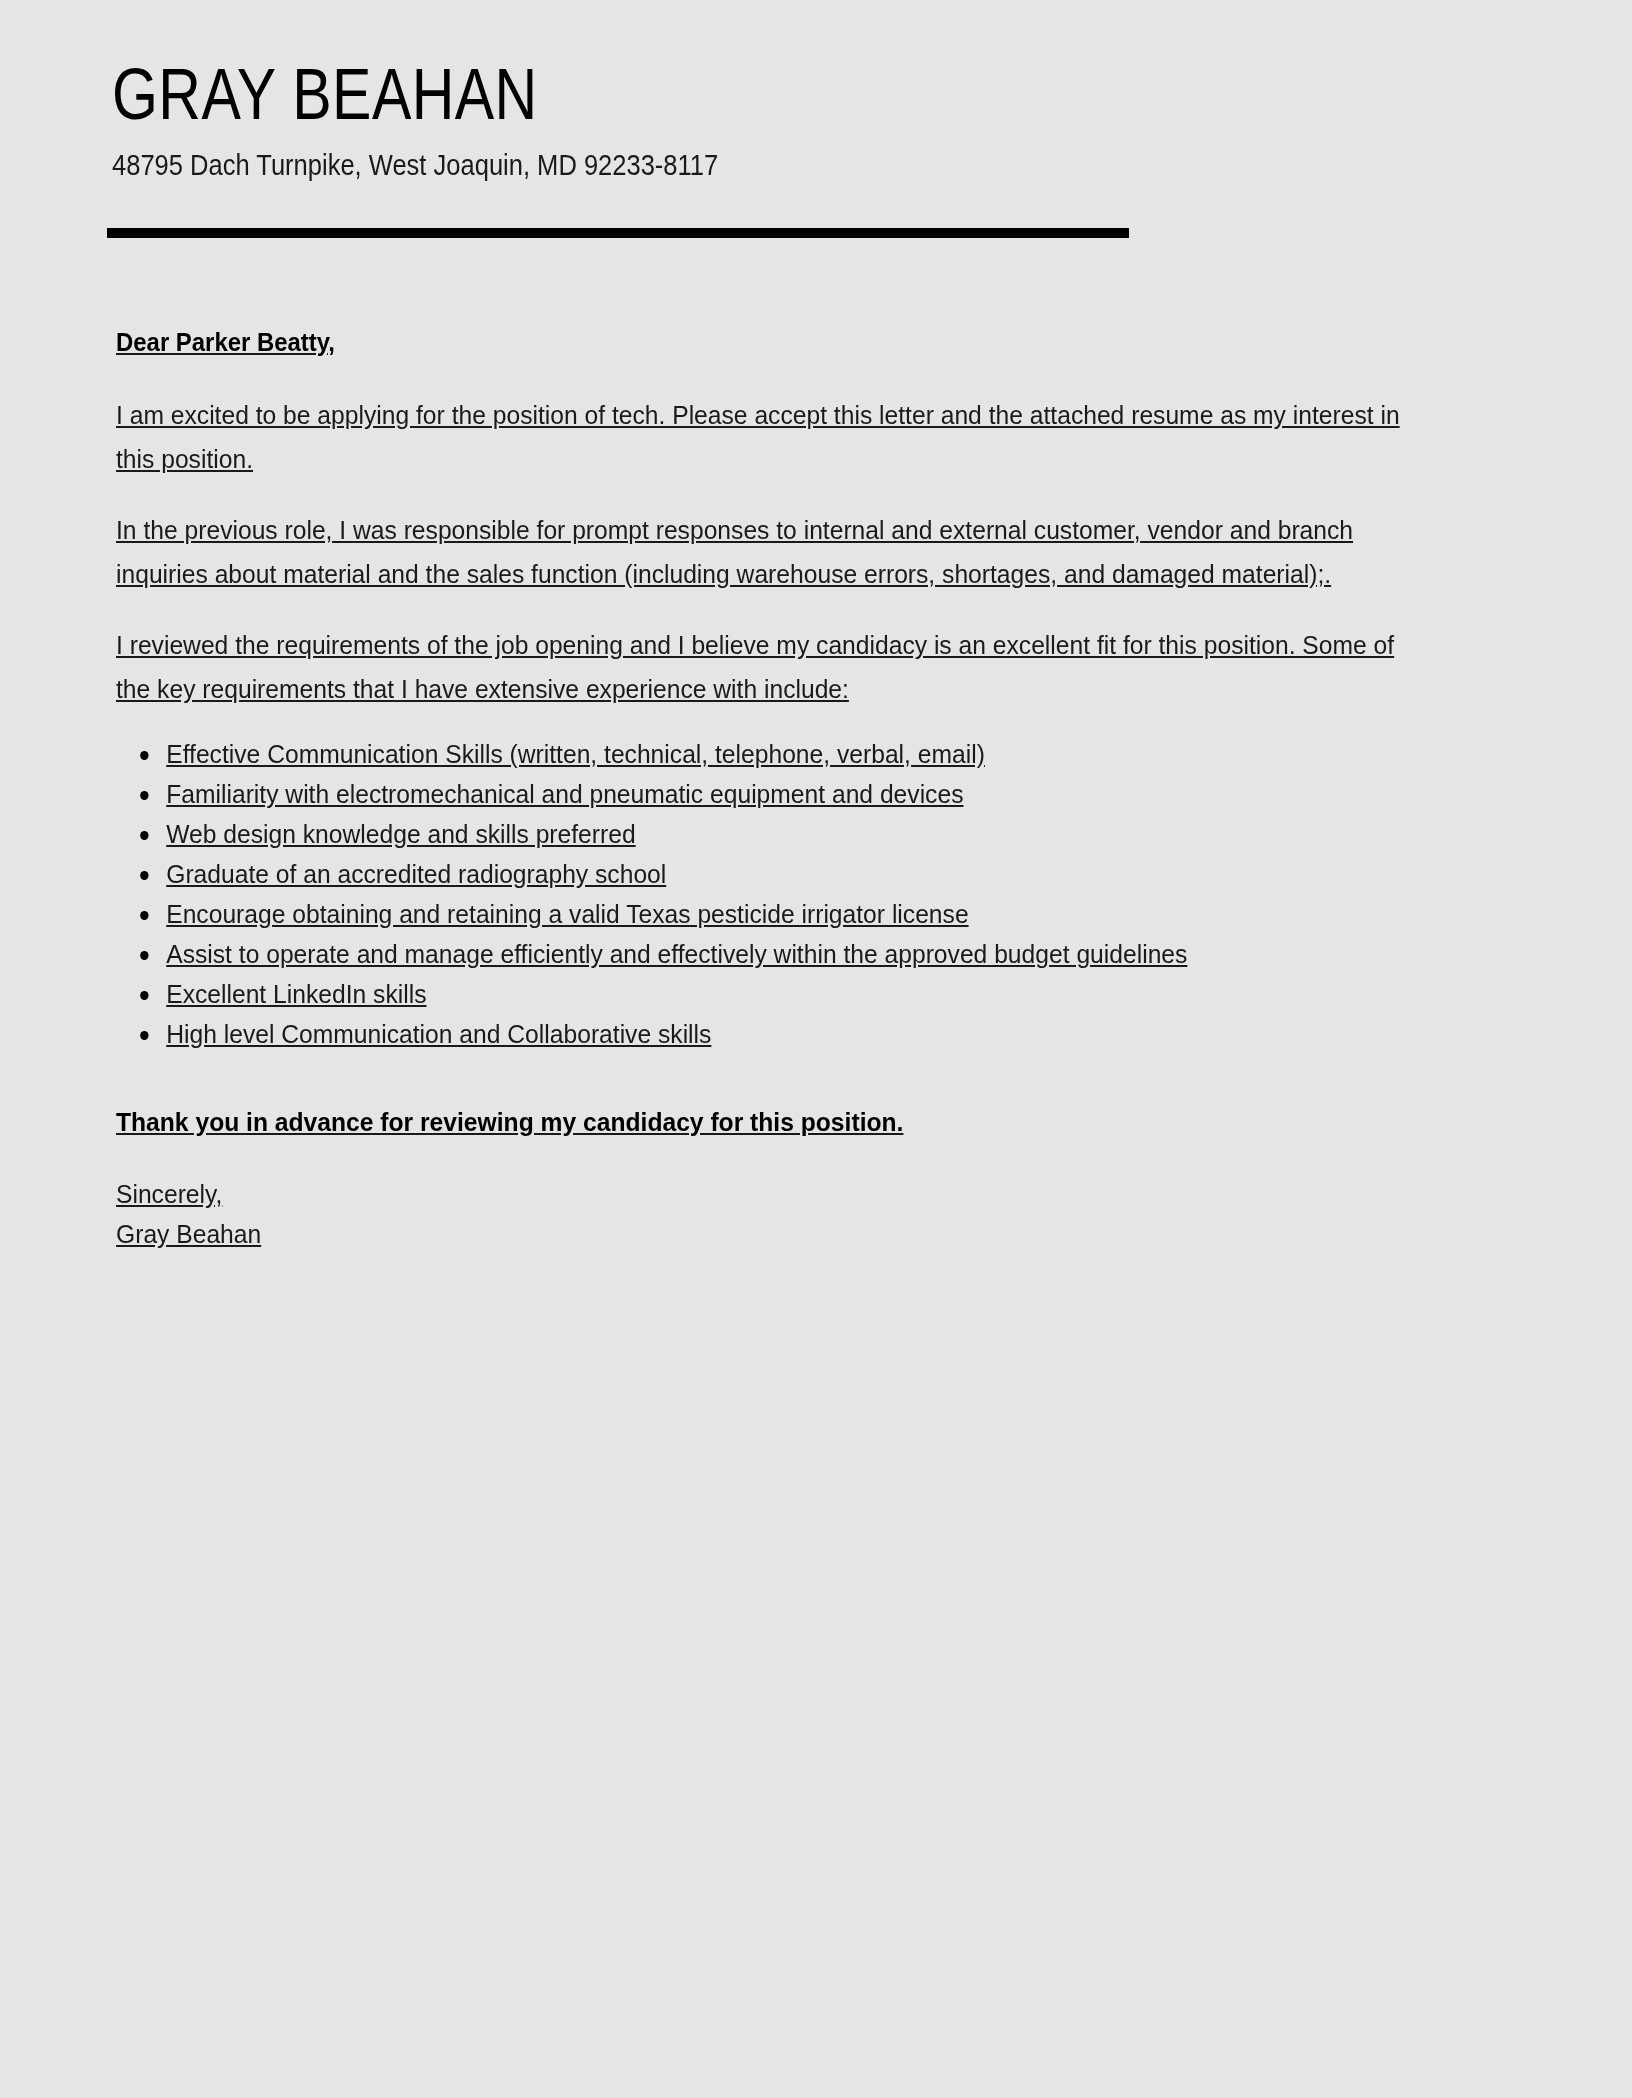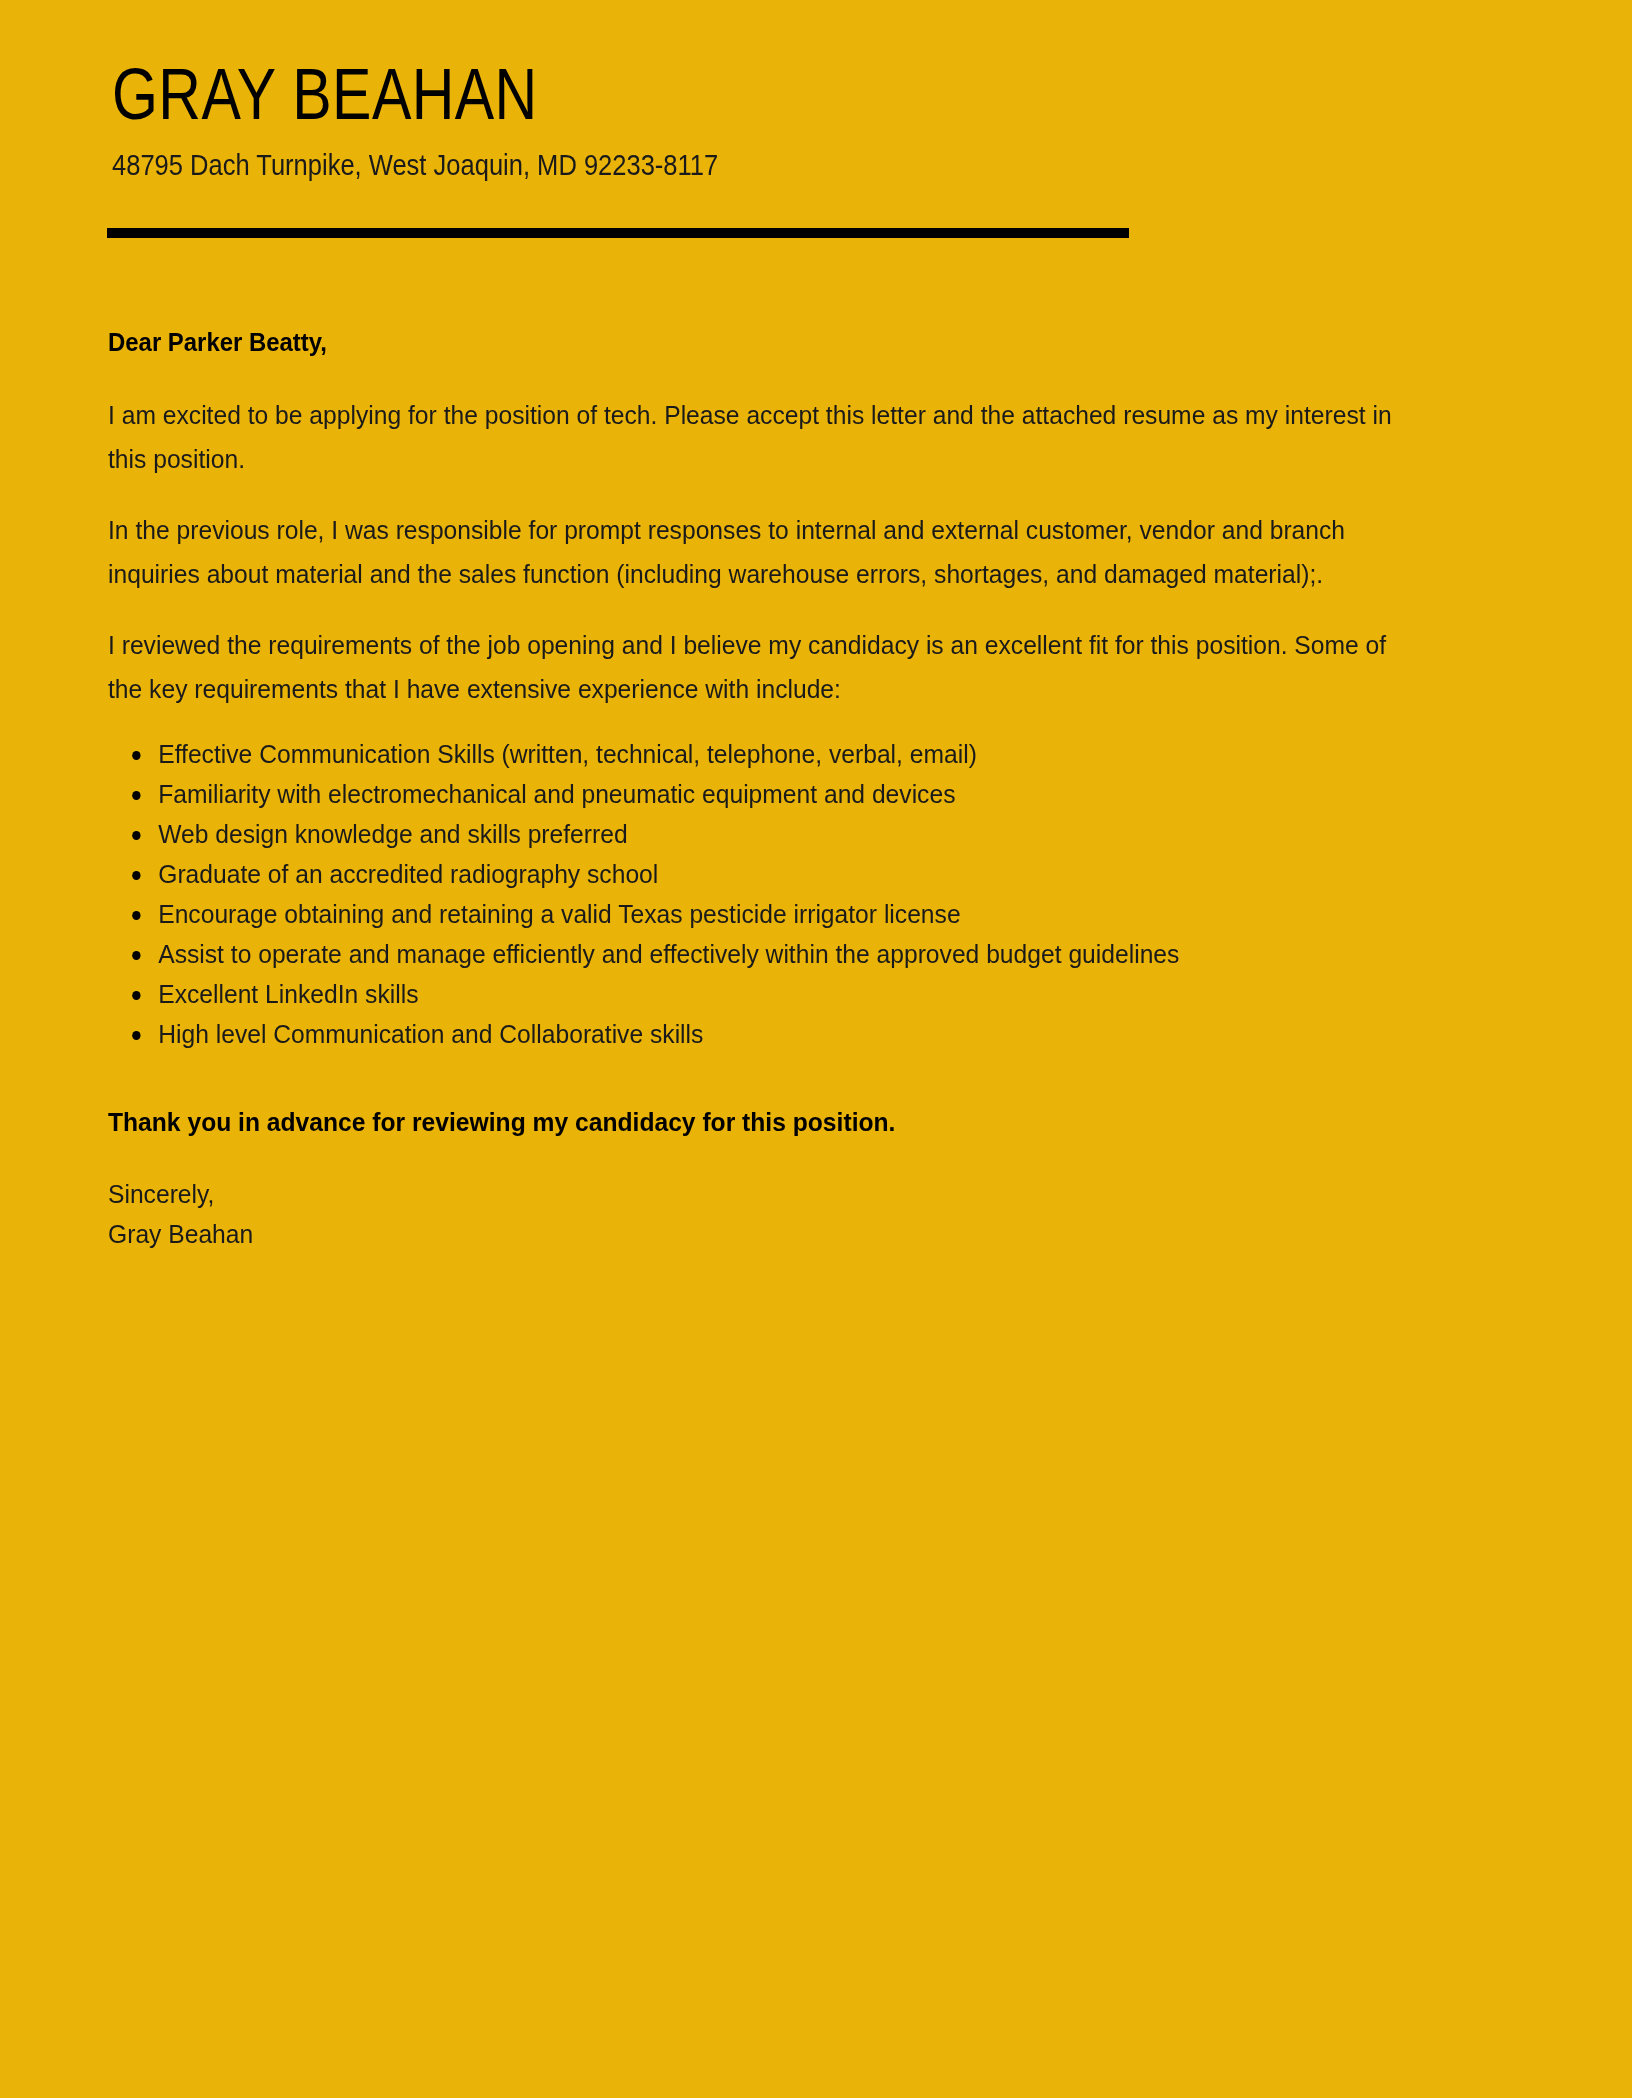--- a/index.html
+++ b/index.html
@@ -12,21 +12,21 @@
     height: 2098px;
     font-family: "Liberation Sans", sans-serif;
     color: #1a1a1a;
     -webkit-font-smoothing: antialiased;
   }
 
   .page {
     position: relative;
     width: 1632px;
     height: 2098px;
-    background: #eab308;
+    background: #e5e5e5;
     box-sizing: border-box;
   }
 
   
   .letter-header {
     position: absolute;
     left: 112px;
     top: 52px;
     width: 1410px;
   }
@@ -60,23 +60,24 @@
     left: 107px;
     top: 228px;
     width: 1022px;
     height: 10px;
     background: #000000;
   }
 
   
   .letter-body {
     position: absolute;
-    left: 108px;
+    left: 116px;
     top: 325px;
     width: 1400px;
+    text-decoration: underline;
   }
 
   .salutation {
     font-size: 26px;
     line-height: 34px;
     font-weight: 700;
     color: #000000;
     margin: 0 0 34px 0;
     transform: scaleX(0.92);
     transform-origin: left center;

